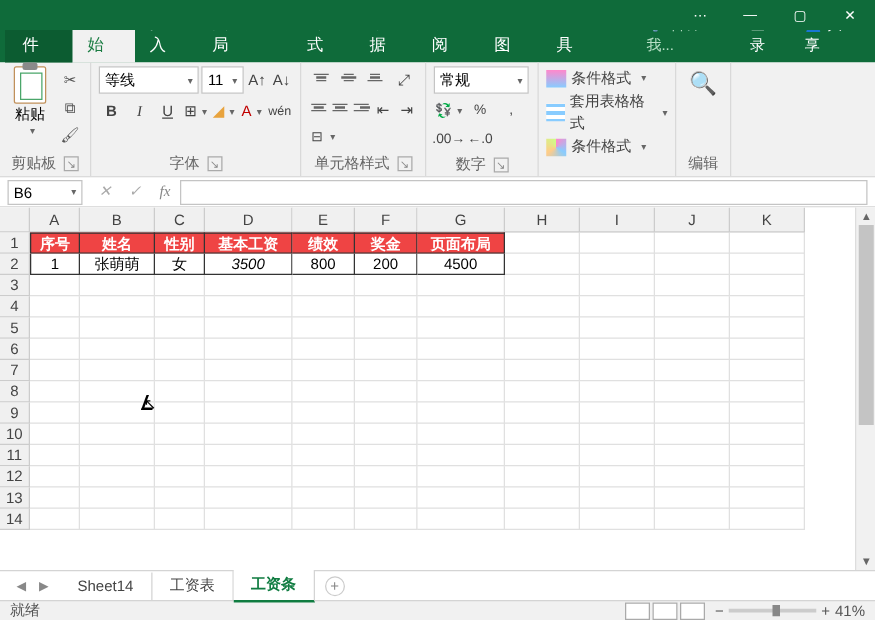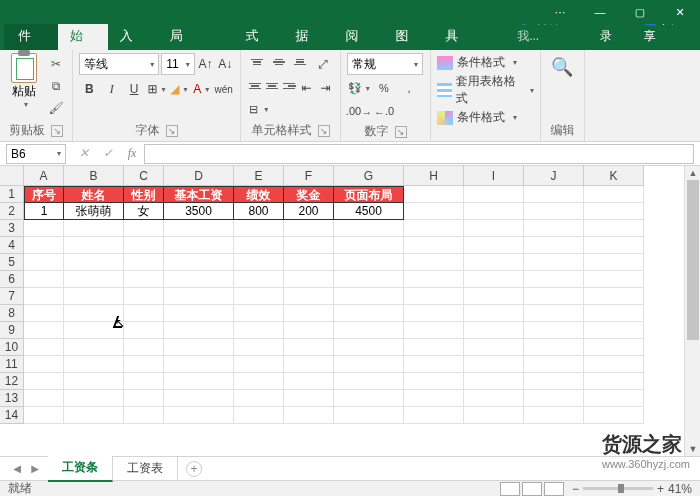--- a/index.html
+++ b/index.html
@@ -324,21 +324,21 @@
         <div class="cell hdr-cell" style="width: 70px;">页面布局</div>
         <div class="cell" style="width: 60px;"></div>
         <div class="cell" style="width: 60px;"></div>
         <div class="cell" style="width: 60px;"></div>
         <div class="cell" style="width: 60px;"></div>
       </div>
       <div class="gridrow">
         <div class="cell data-cell" style="width: 40px;">1</div>
         <div class="cell data-cell" style="width: 60px;">张萌萌</div>
         <div class="cell data-cell" style="width: 40px;">女</div>
-        <div class="cell data-cell" style="width: 70px;">3500</div>
+        <div class="cell data-cell" style="width: 70px; font-style: italic;">3500</div>
         <div class="cell data-cell" style="width: 50px;">800</div>
         <div class="cell data-cell" style="width: 50px;">200</div>
         <div class="cell data-cell" style="width: 70px;">4500</div>
         <div class="cell" style="width: 60px;"></div>
         <div class="cell" style="width: 60px;"></div>
         <div class="cell" style="width: 60px;"></div>
         <div class="cell" style="width: 60px;"></div>
       </div>
       <div class="gridrow">
         <div class="cell" style="width: 40px;"></div>
@@ -503,22 +503,23 @@
 <div class="scrollbar-v">
   <div class="arr" style="top:0">▲</div>
   <div class="thumb"></div>
   <div class="arr" style="bottom:0">▼</div>
 </div>
 
 <div class="sheet-tabs">
   <div class="nav-tri">◀</div>
   <div class="nav-tri">▶</div>
   <div style="width:4px"></div>
+  <div class="stab">Sheet14</div>
+  <div class="stab">工资表</div>
   <div class="stab active">工资条</div>
-  <div class="stab">工资表</div>
   <div class="addtab">+</div>
 </div>
 
 <div class="statusbar">
   <span>就绪</span>
   <div class="sb-right">
     <div class="view-btns">
       <div class="vbtn"></div>
       <div class="vbtn"></div>
       <div class="vbtn"></div>
@@ -526,17 +527,13 @@
     <div class="zoom">
       <span>−</span>
       <div class="zslider"></div>
       <span>+</span>
       <span>41%</span>
     </div>
   </div>
 </div>
 
 <div class="watermark">
-  <div class="wm-text">
-    <div class="t1">货源之家</div>
-    <div class="t2">www.360hyzj.com</div>
-  </div>
 </div>
 
 </body></html>

